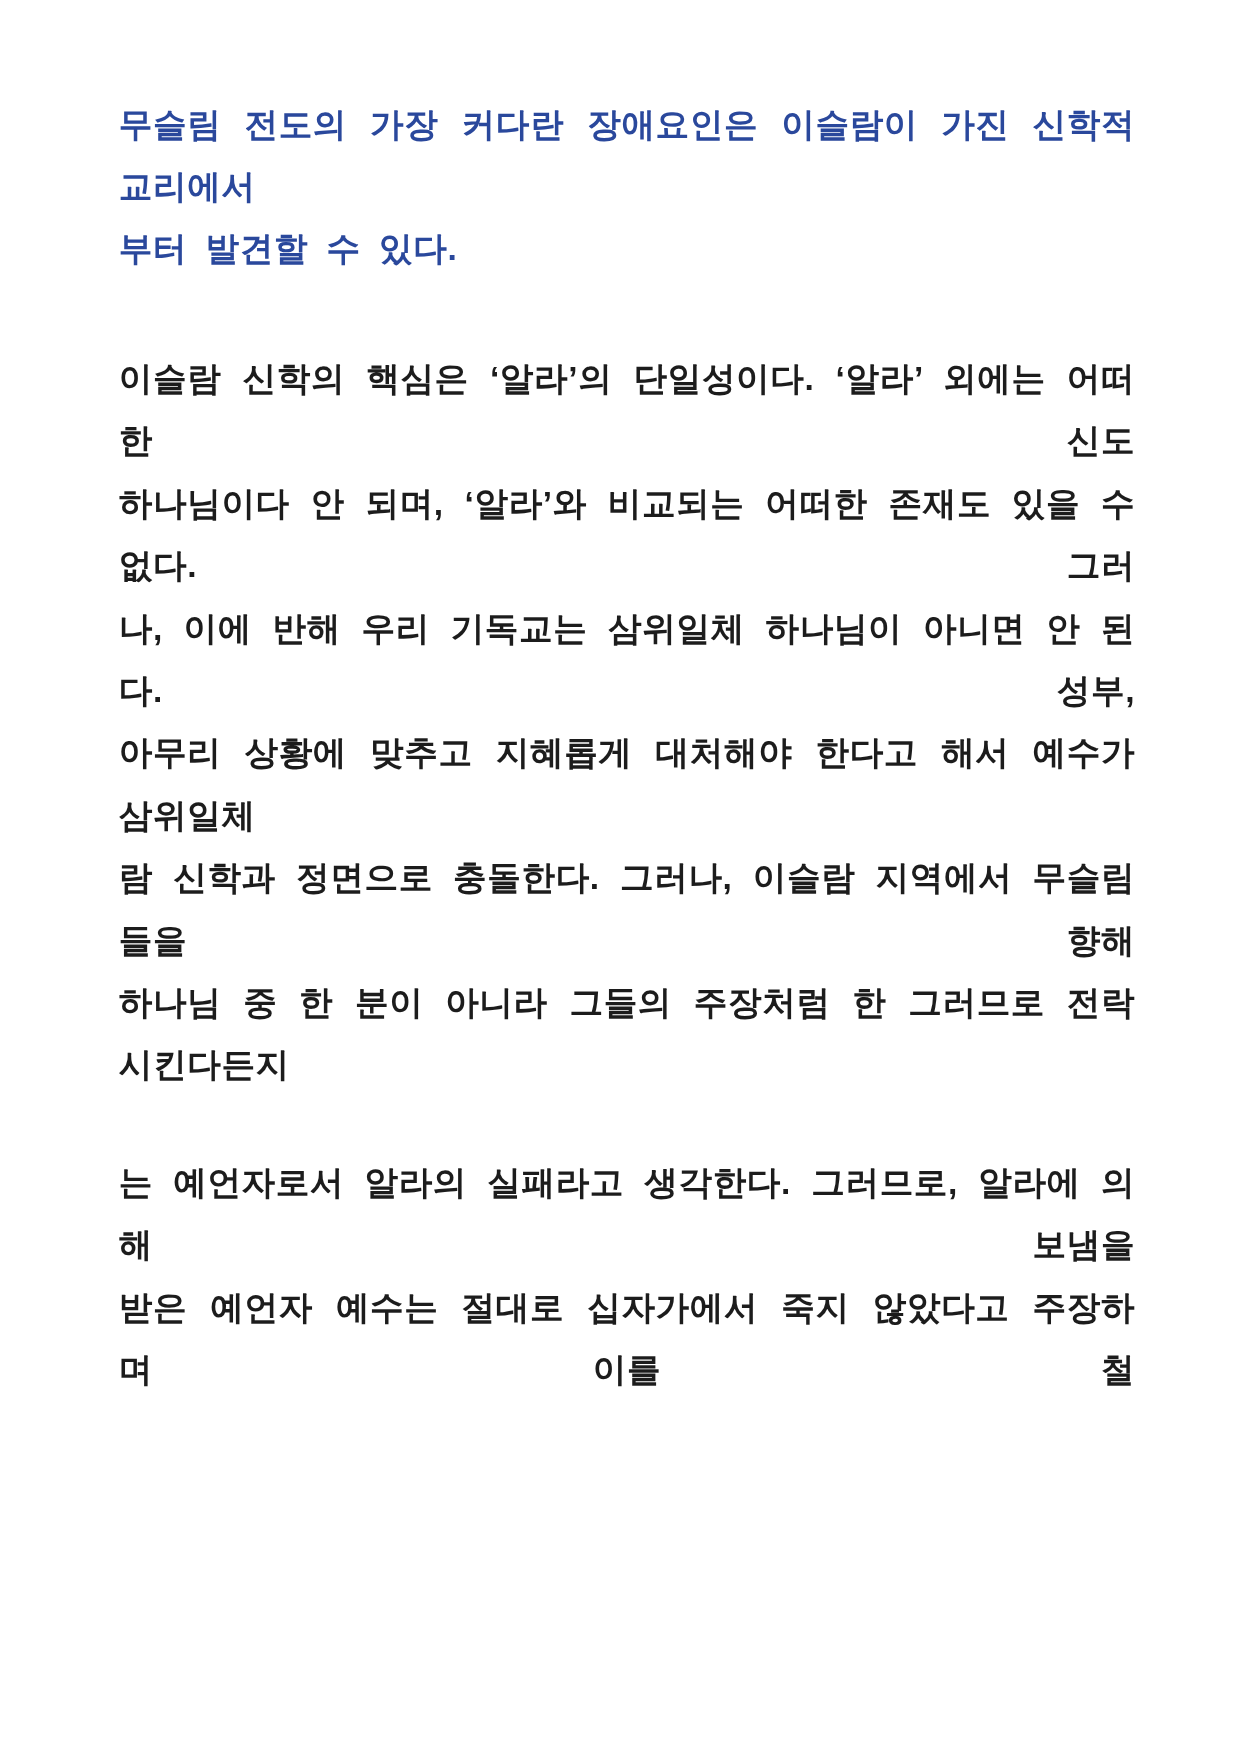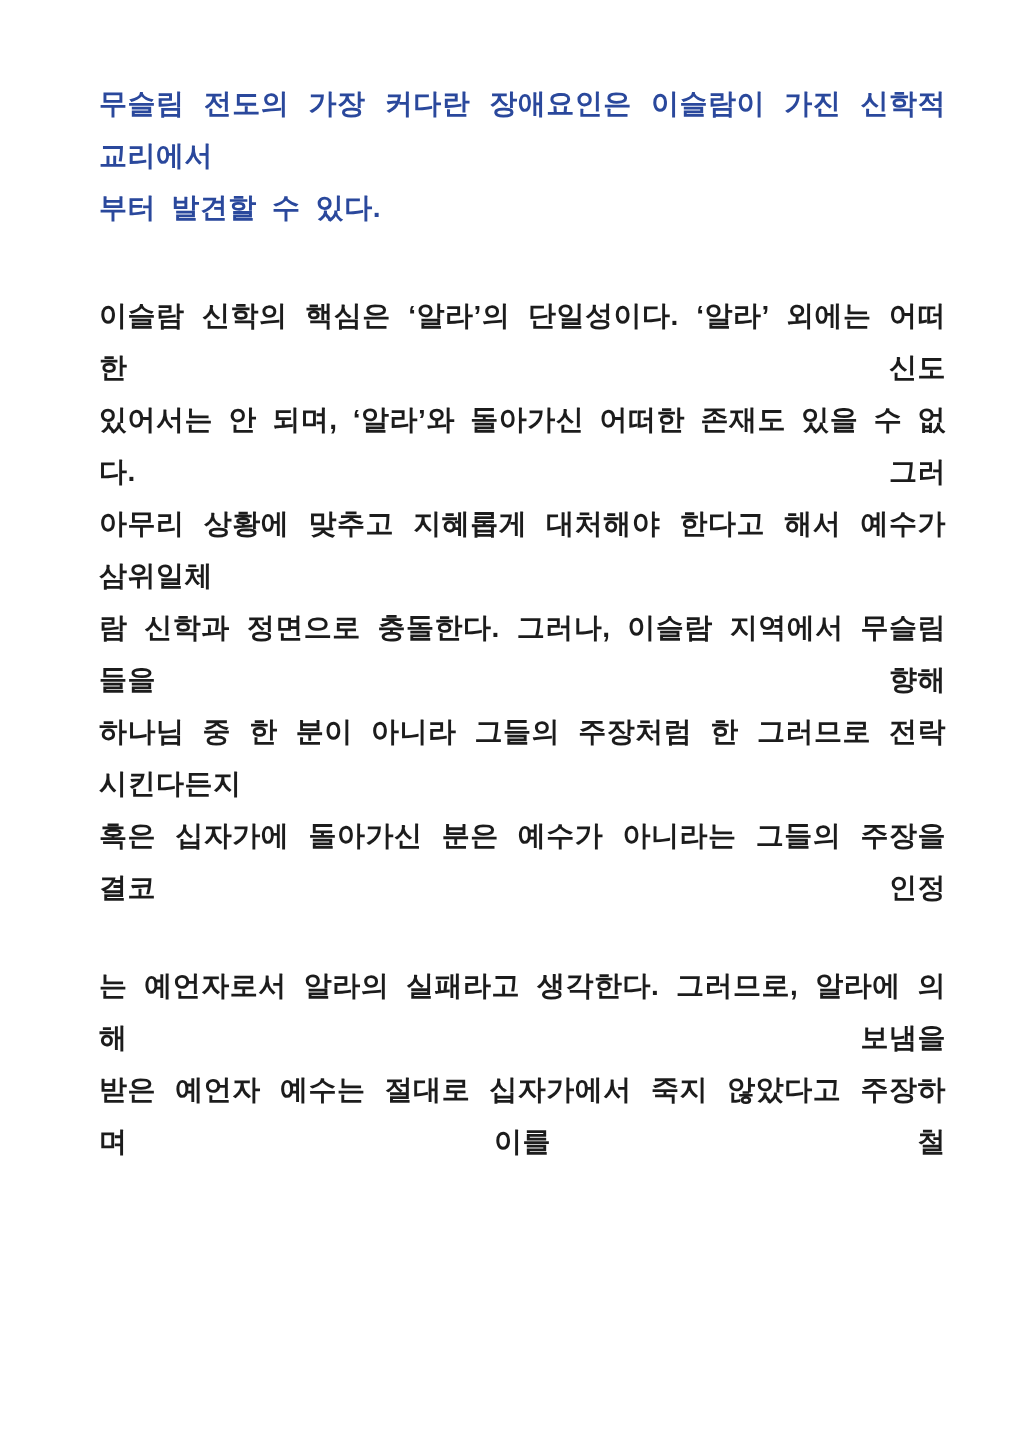--- a/index.html
+++ b/index.html
@@ -42,25 +42,25 @@
 
 <div class="page">
 
   <div class="heading">
     <div class="line just">무슬림 전도의 가장 커다란 장애요인은 이슬람이 가진 신학적 교리에서</div>
     <div class="line">부터 발견할 수 있다.</div>
   </div>
 
   <div class="para para-1">
     <div class="line just">이슬람 신학의 핵심은 ‘알라’의 단일성이다. ‘알라’ 외에는 어떠한 신도</div>
-    <div class="line just">있어서는 안 되며, ‘알라’와 돌아가신 어떠한 존재도 있을 수 없다. 그러</div>
+    <div class="line just">하나님이다 안 되며, ‘알라’와 비교되는 어떠한 존재도 있을 수 없다. 그러</div>
+    <div class="line just">나, 이에 반해 우리 기독교는 삼위일체 하나님이 아니면 안 된다. 성부,</div>
     <div class="line just">아무리 상황에 맞추고 지혜롭게 대처해야 한다고 해서 예수가 삼위일체</div>
     <div class="line just">람 신학과 정면으로 충돌한다. 그러나, 이슬람 지역에서 무슬림들을 향해</div>
     <div class="line just">하나님 중 한 분이 아니라 그들의 주장처럼 한 그러므로 전락시킨다든지</div>
-    <div class="line just">혹은 십자가에 돌아가신 분은 예수가 아니라는 그들의 주장을 결코 인정</div>
   </div>
 
   <div class="para para-2">
     <div class="line just">는 예언자로서 알라의 실패라고 생각한다. 그러므로, 알라에 의해 보냄을</div>
     <div class="line just">받은 예언자 예수는 절대로 십자가에서 죽지 않았다고 주장하며 이를 철</div>
 
   </div>
 
 </div>
 

